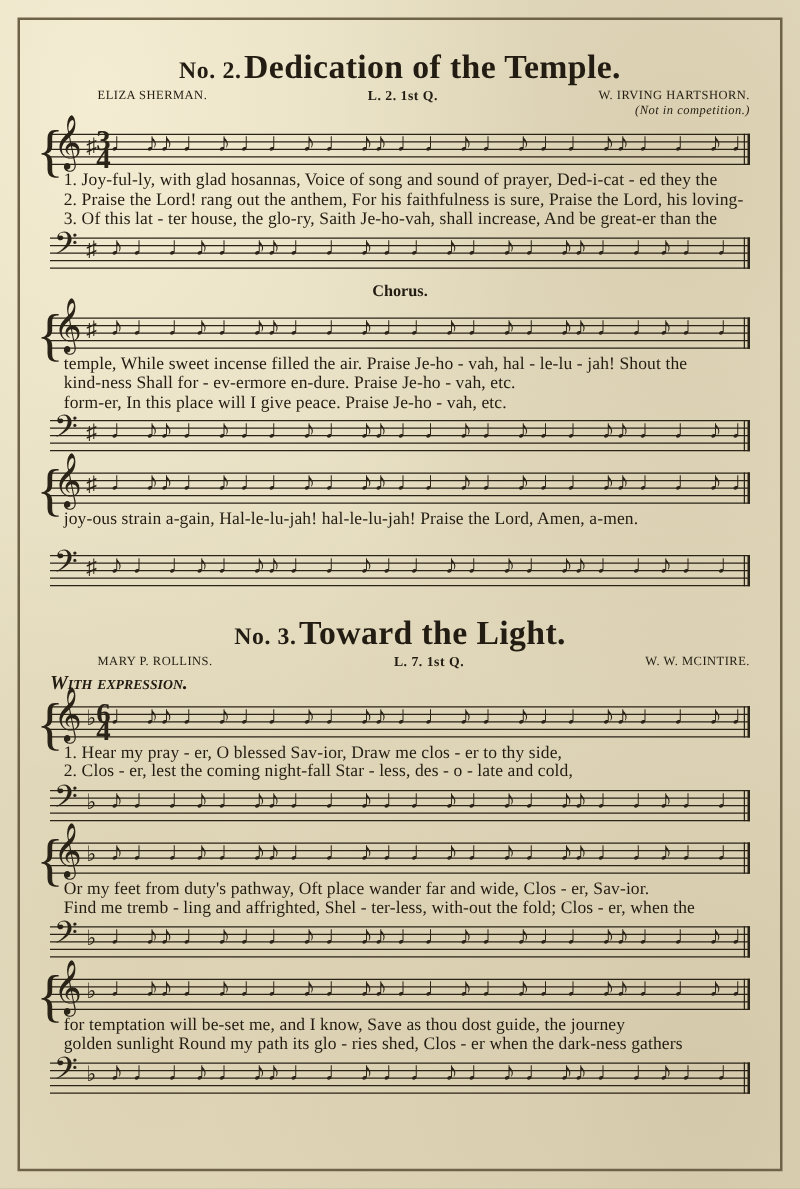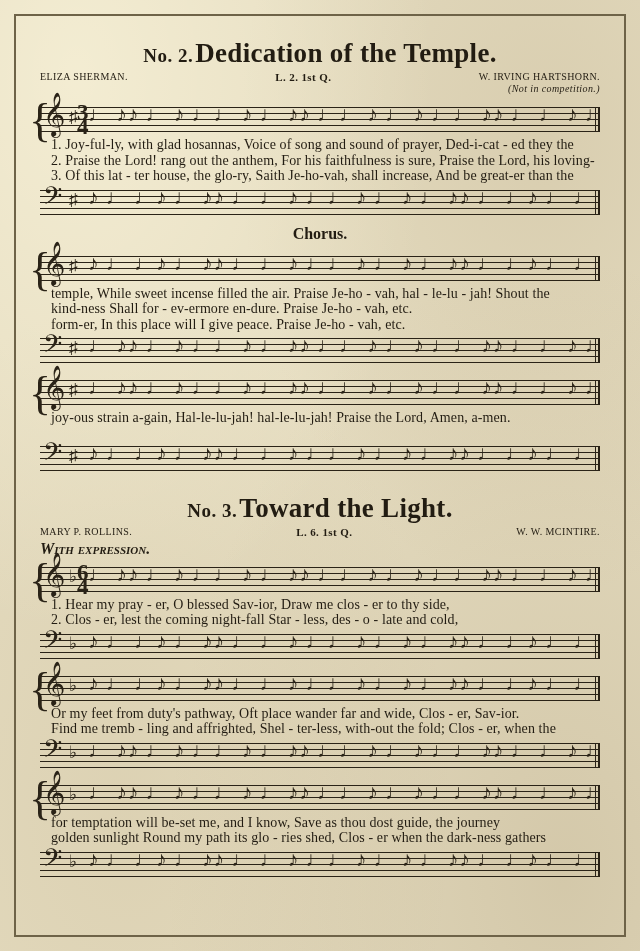--- a/index.html
+++ b/index.html
@@ -61,21 +61,21 @@
     display: flex;
     justify-content: space-between;
     align-items: flex-start;
     font-size: 10px;
     letter-spacing: 0.4px;
     margin-top: 1px;
   }
   .credit-left, .credit-center, .credit-right {
     white-space: nowrap;
   }
-  .credit-left { text-transform: uppercase; font-variant: small-caps; }
+  .credit-left { text-transform: uppercase; font-variant: small-caps; margin-left: 38px; }
   .credit-right { text-align: right; text-transform: uppercase; font-variant: small-caps; }
   .credit-center { font-weight: bold; font-size: 11px; }
   .not-in-comp {
     display: block;
     font-style: italic;
     font-variant: normal;
     text-transform: none;
     font-size: 10px;
     text-align: right;
     margin-top: 1px;
@@ -178,21 +178,21 @@
   .lyrics {
     font-size: 14px;
     line-height: 13.5px;
     letter-spacing: 0.1px;
     margin: 2px 0 2px 11px;
     white-space: nowrap;
   }
   .chorus-label {
     text-align: center;
     font-weight: bold;
-    font-size: 16px;
+    font-size: 13px;
     margin: 6px 0 2px;
   }
   .song-gap { height: 18px; }
 </style>
 </head>
 <body>
 
 <div class="page">
   <div class="border-frame"></div>
   <div class="content">
@@ -334,21 +334,21 @@
 
     <div>
 
       <div class="song-title-row">
         <span class="song-number">No. 3.</span>
         <span class="song-title">Toward the Light.</span>
       </div>
 
       <div class="credits-row">
         <span class="credit-left">Mary P. Rollins.</span>
-        <span class="credit-center">L. 6.  1st Q.</span>
+        <span class="credit-center">L. 7.  1st Q.</span>
         <span class="credit-right">W. W. McIntire.</span>
       </div>
       <div class="expression">With expression.</div>
 
       <div class="system" style="margin-top:4px;">
         <div class="brace">{</div>
 
         <div class="staff">
           <div class="lines">
               <i></i>

